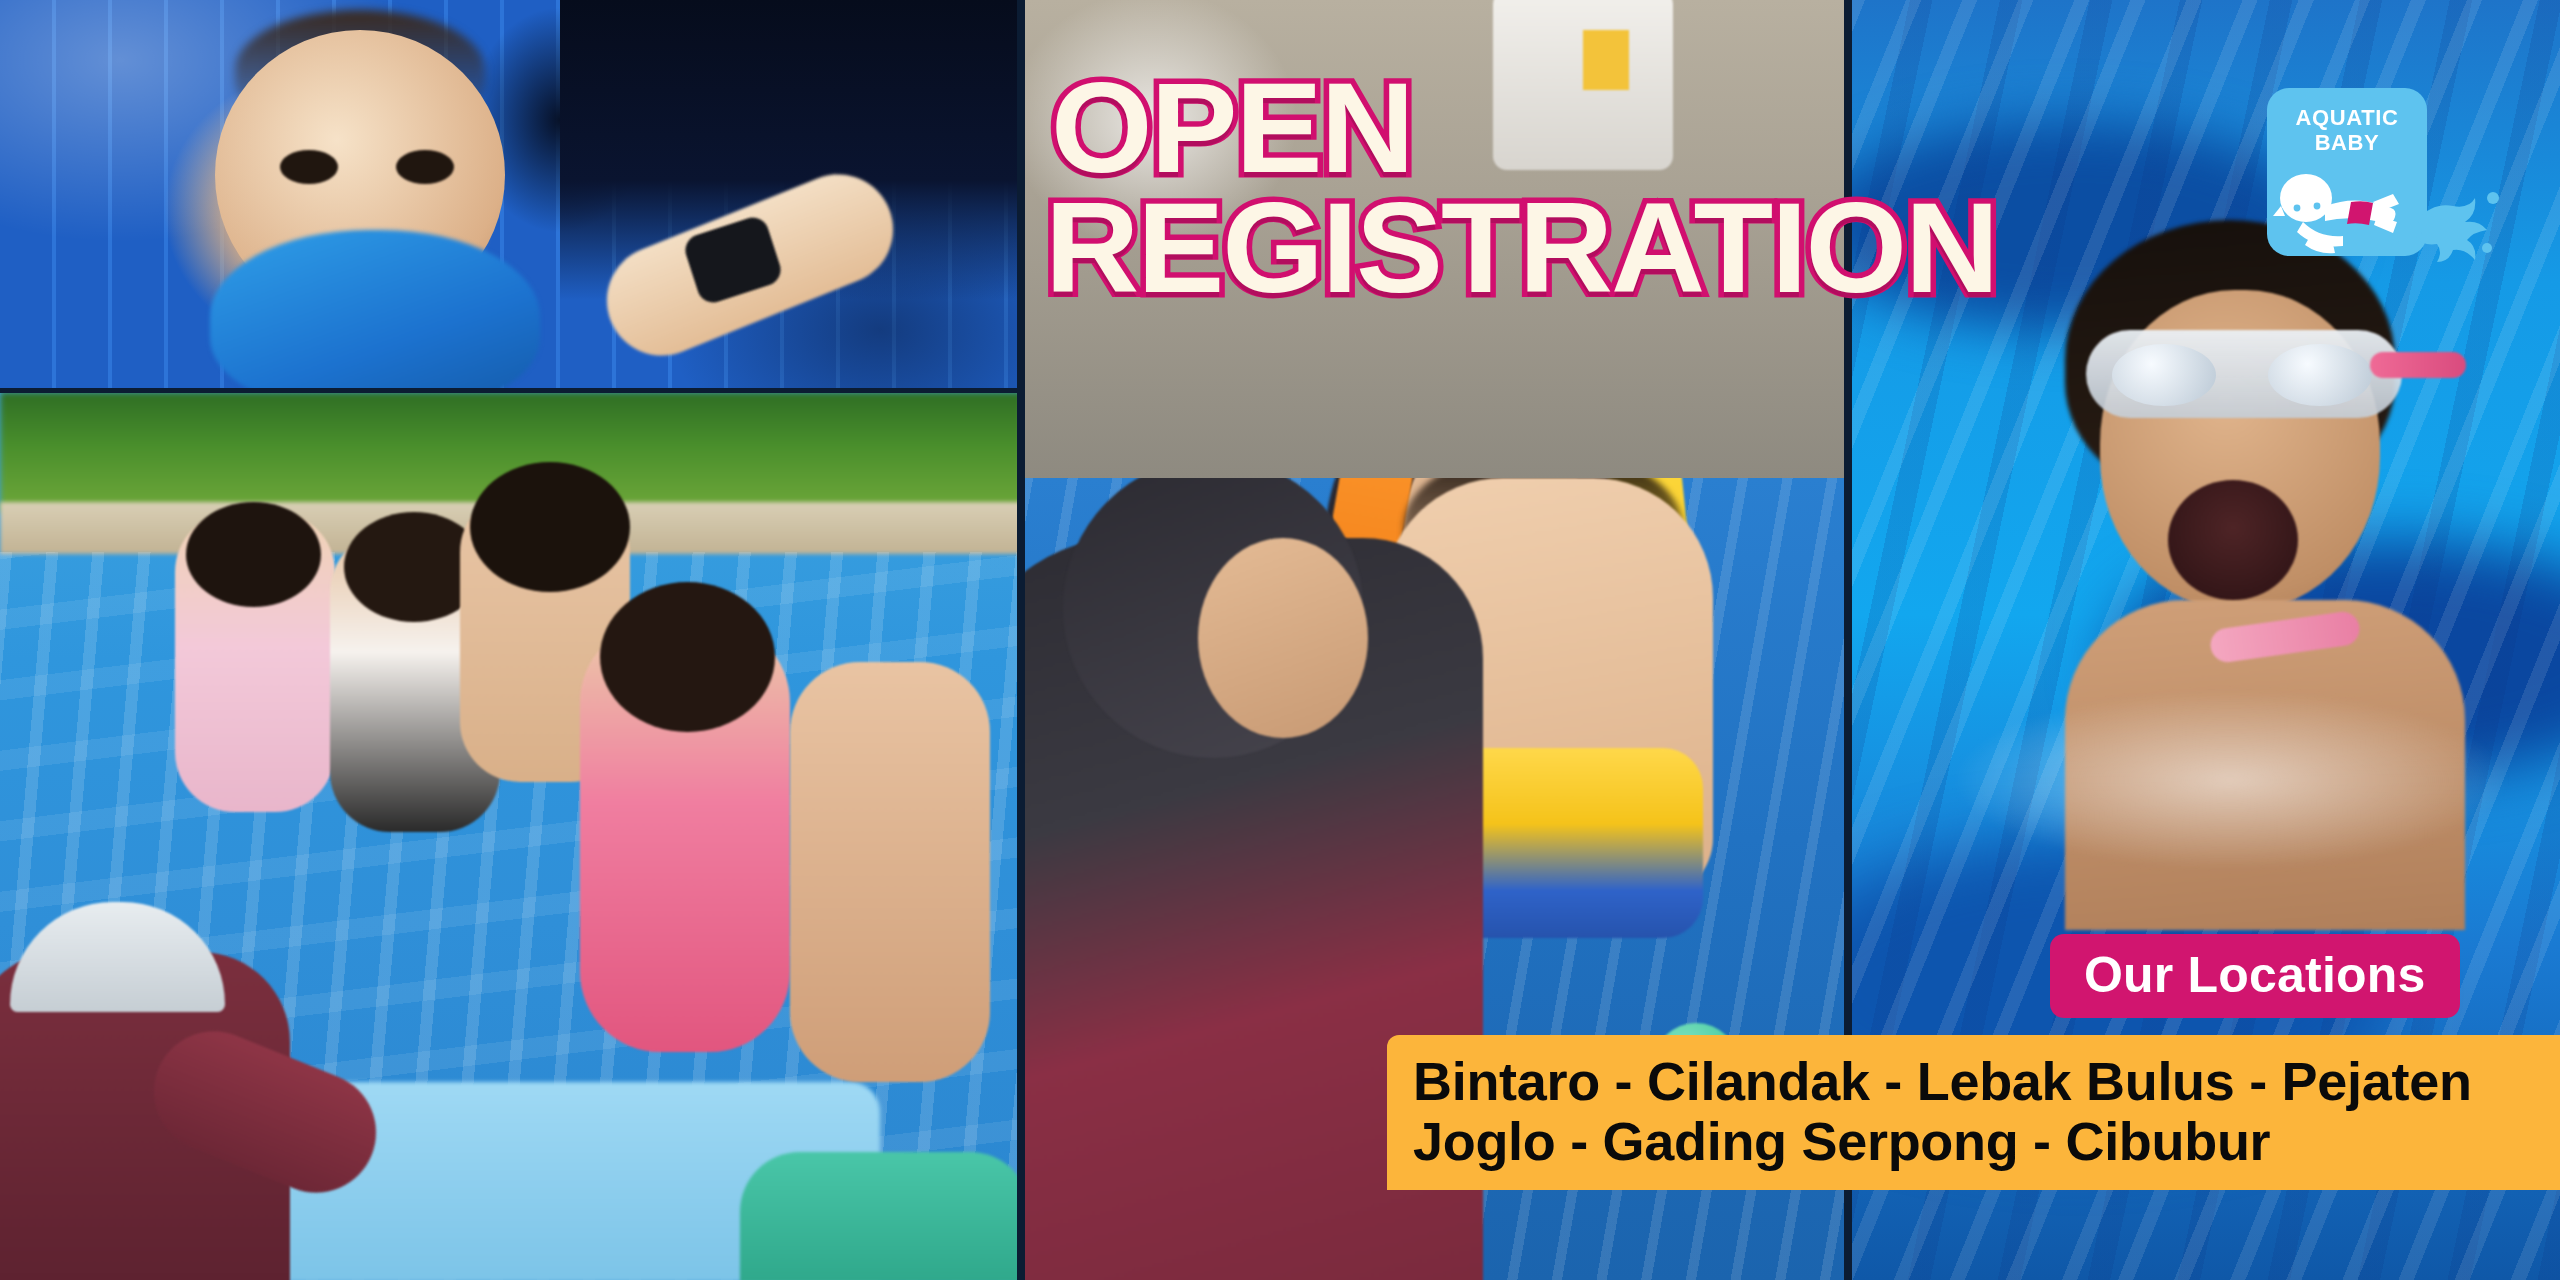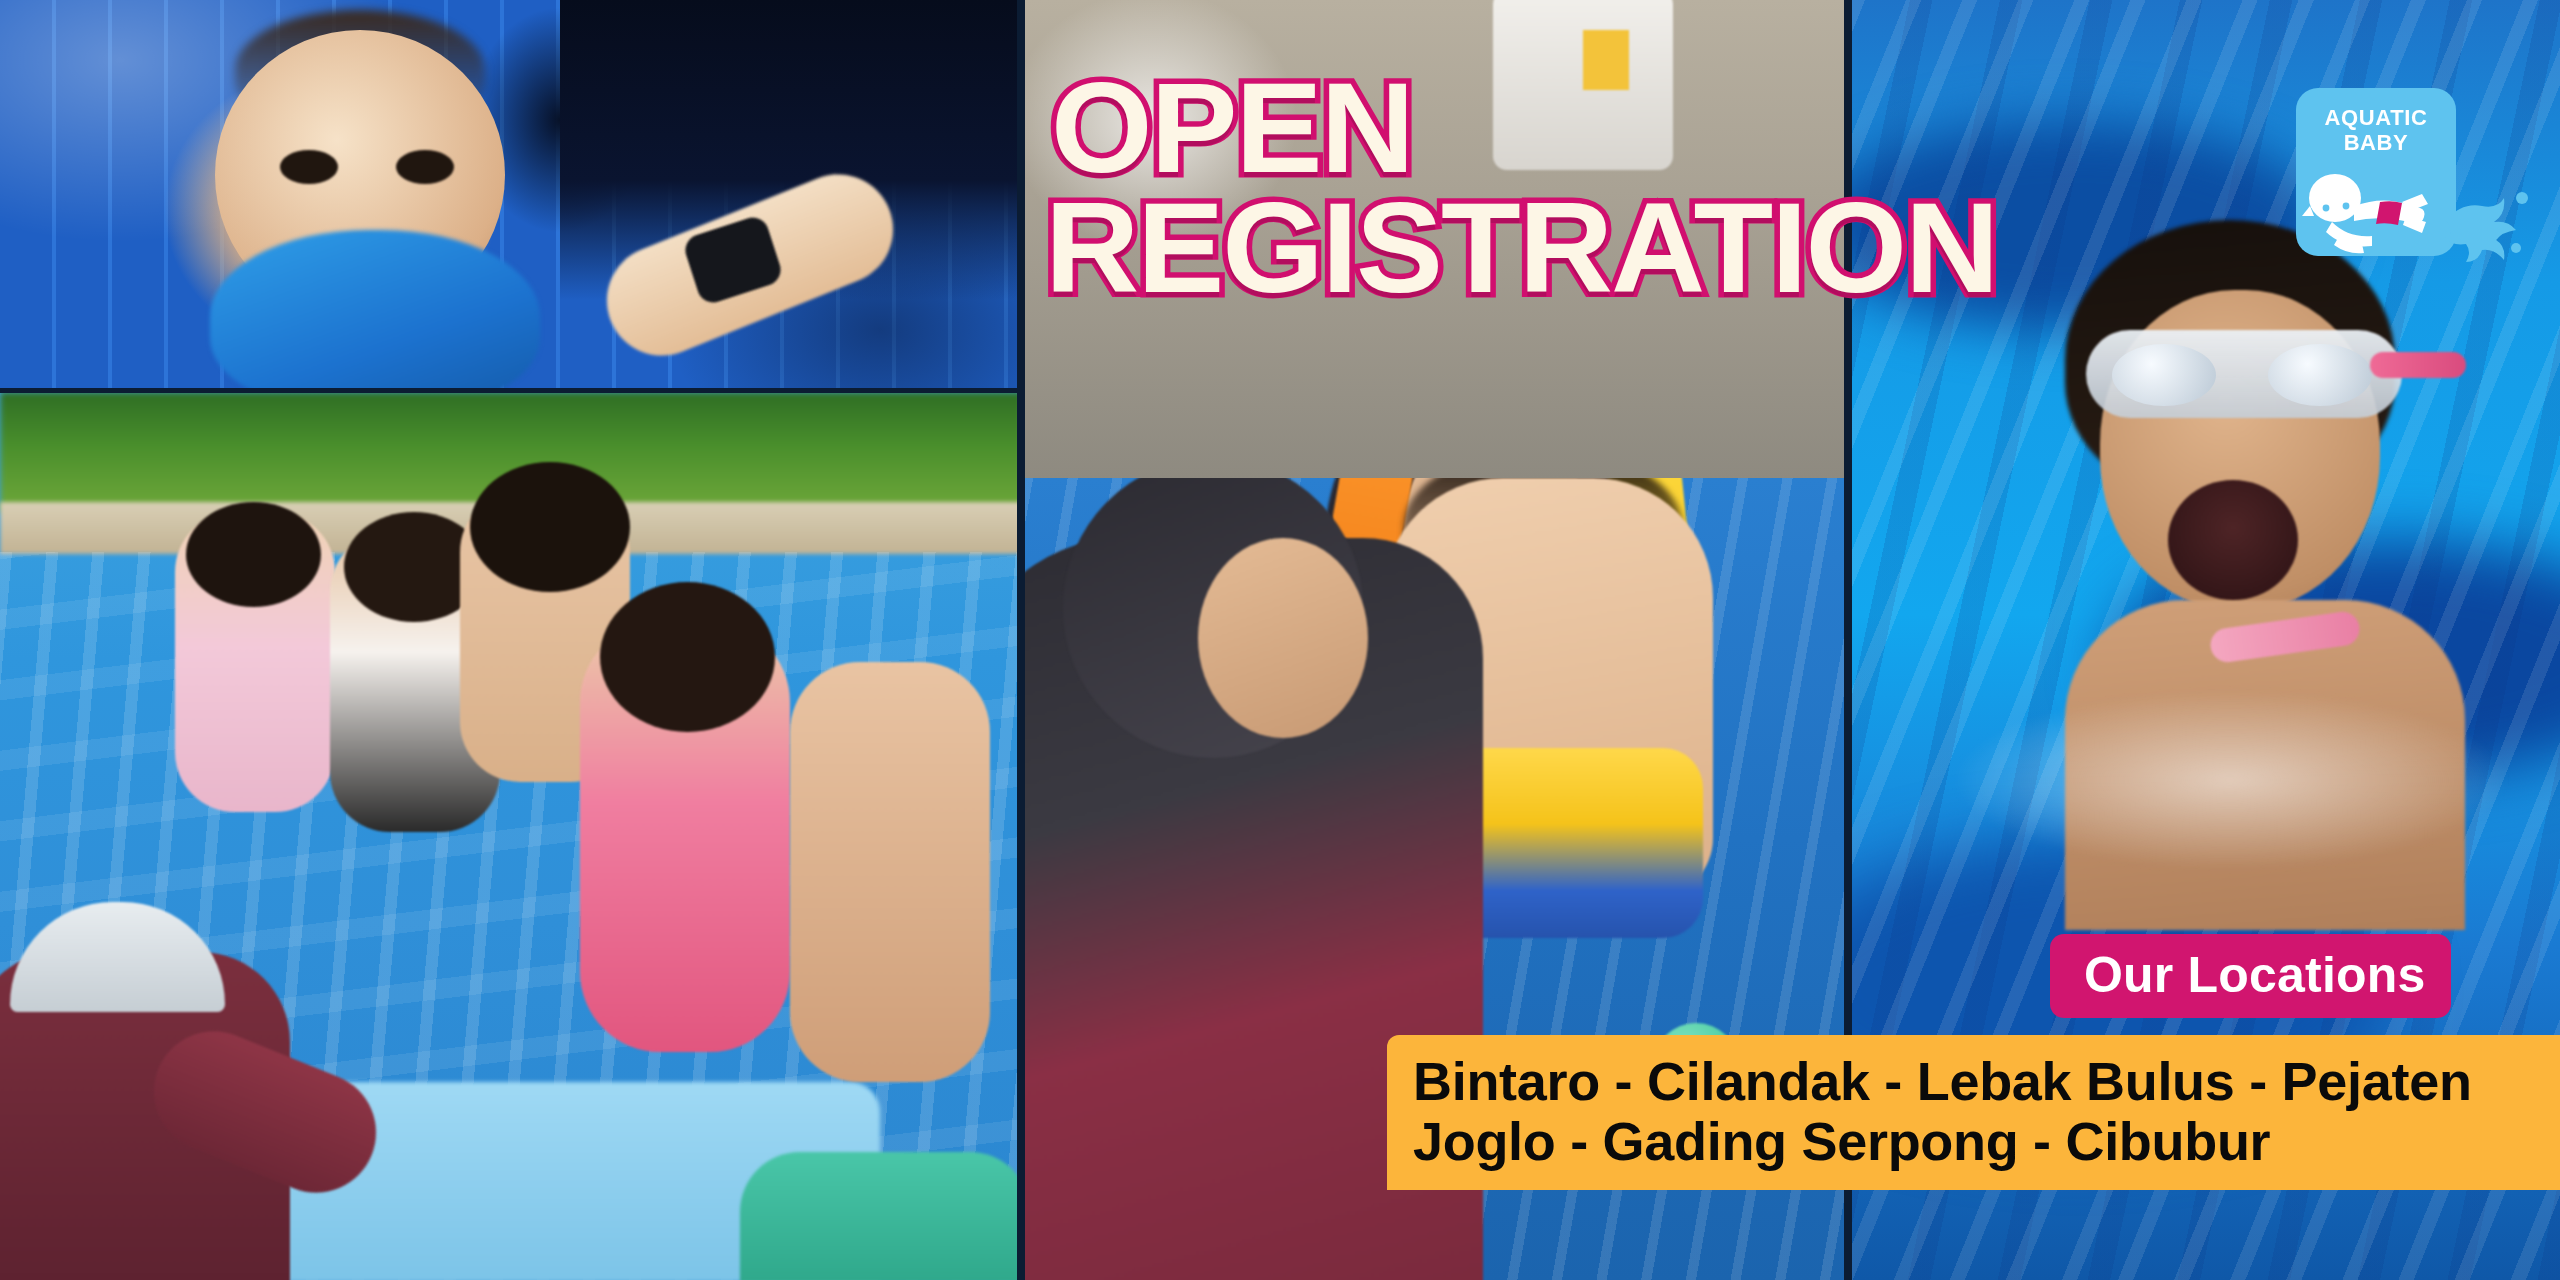--- a/index.html
+++ b/index.html
@@ -156,29 +156,29 @@
   #hl-reg{font-size:128px;}
 
   
   #term-pill{position:absolute;left:828px;top:378px;z-index:31;
     background:#fcb53b;border-radius:22px;padding:14px 46px 18px 46px;}
   #term-pill .txt{font-size:56px;font-weight:700;color:#0a0a0a;letter-spacing:.4px;white-space:nowrap;
     font-family:"Liberation Sans",sans-serif;}
 
   
   #logo{position:absolute;left:2267px;top:88px;width:160px;height:168px;z-index:32;
-    background:#5ec3ef;border-radius:22px;margin-left:29px;}
+    background:#5ec3ef;border-radius:22px;}
   #logo .ltxt{position:absolute;left:0;right:0;top:18px;text-align:center;color:#fff;
     font-weight:700;font-size:22px;letter-spacing:.6px;line-height:1.12;font-family:"Liberation Sans",sans-serif;}
   #logo svg{position:absolute;left:6px;top:84px;}
   #logo .splashR{position:absolute;left:148px;top:92px;width:86px;height:84px;}
 
   
   #loc-pill{position:absolute;left:2050px;top:934px;z-index:31;background:#d1156f;
-    border-radius:14px;padding:12px 25px 14px 34px;}
+    border-radius:14px;padding:12px 34px 14px 34px;}
   #loc-pill .txt{font-size:50px;font-weight:700;color:#ffffff;white-space:nowrap;letter-spacing:.2px;
     font-family:"Liberation Sans",sans-serif;}
 
   
   #loc-panel{position:absolute;left:1387px;top:1035px;width:1173px;z-index:30;background:#fcb53b;
     border-radius:12px 0 0 0;padding:16px 0 18px 26px;}
   #loc-panel .line{font-size:54px;font-weight:700;color:#0a0a0a;line-height:1.12;white-space:nowrap;letter-spacing:-.3px;
     font-family:"Liberation Sans",sans-serif;}
 </style>
 </head>

